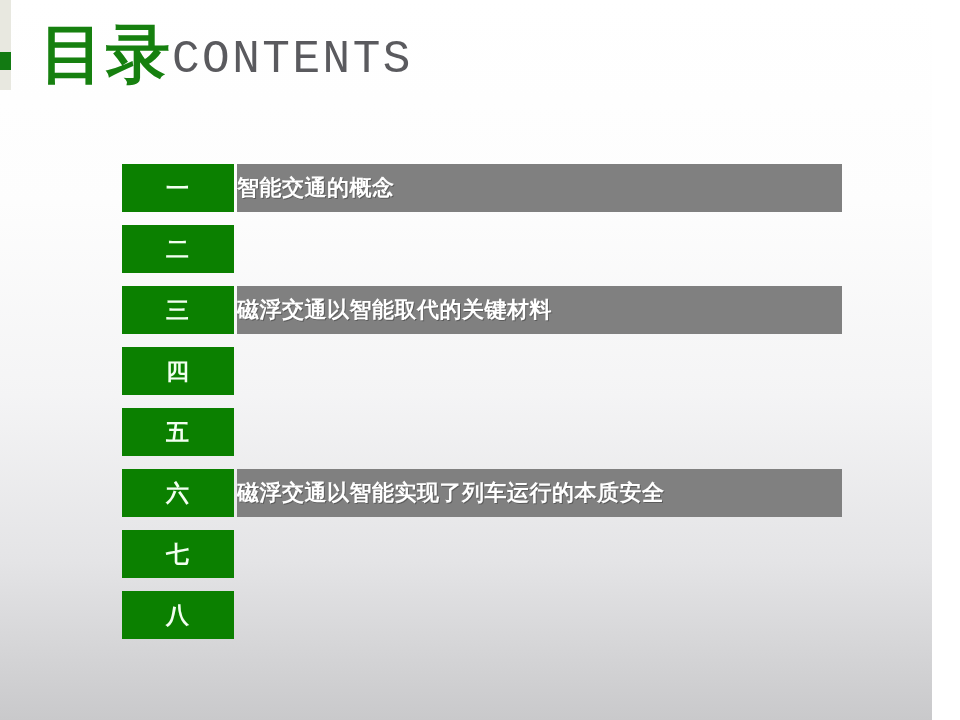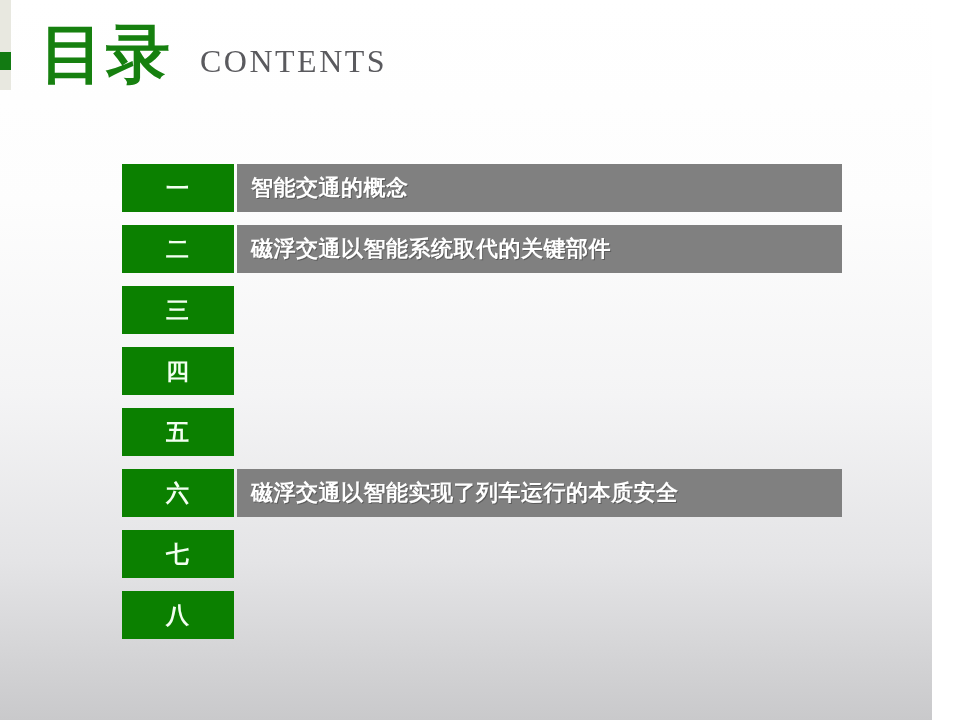--- a/index.html
+++ b/index.html
@@ -55,23 +55,22 @@
   }
   .title-cn {
     font-family: "DejaVu Sans", "Liberation Sans", sans-serif;
     font-size: 64px;
     font-weight: 700;
     color: #16800f;
     letter-spacing: 2px;
     line-height: 1;
   }
   .title-en {
-    margin-left: 28px;
-    font-family: Liberation Serif, serif;
-    font-size: 32px;
+    font-family: Liberation Mono, monospace;
+    font-size: 46px;
     font-weight: 300;
     color: #5a5a5e;
     letter-spacing: 2.5px;
     line-height: 1;
     position: relative;
     top: -4px;
   }
 
   
   .toc {
@@ -100,21 +99,21 @@
     font-weight: 700;
     letter-spacing: 1px;
     box-sizing: border-box;
   }
 
   .toc-text {
     flex: 1 1 auto;
     background: #808080;
     display: flex;
     align-items: center;
-    padding-left: 14px;
+    padding-left: 0;
     margin-left: 3px;
     color: #ffffff;
     font-family: "DejaVu Sans", "Liberation Sans", sans-serif;
     font-size: 22px;
     font-weight: 700;
     letter-spacing: 0.5px;
     text-shadow: 1px 1px 0 rgba(60,60,60,0.55);
     box-sizing: border-box;
     white-space: nowrap;
     overflow: hidden;
@@ -202,24 +201,24 @@
     <span class="title-en">CONTENTS</span>
   </div>
 
   <div class="toc" id="toc-list">
       <div class="toc-row">
         <div class="toc-num">一</div>
         <div class="toc-text">智能交通的概念</div>
       </div>
       <div class="toc-row">
         <div class="toc-num">二</div>
-        <div class="toc-text">磁浮交通以智能系统取代的关键部件</div>
       </div>
       <div class="toc-row">
         <div class="toc-num">三</div>
+        <div class="toc-text">磁浮交通以智能取代的关键材料</div>
       </div>
       <div class="toc-row">
         <div class="toc-num">四</div>
       </div>
       <div class="toc-row">
         <div class="toc-num">五</div>
       </div>
       <div class="toc-row">
         <div class="toc-num">六</div>
         <div class="toc-text">磁浮交通以智能实现了列车运行的本质安全</div>

